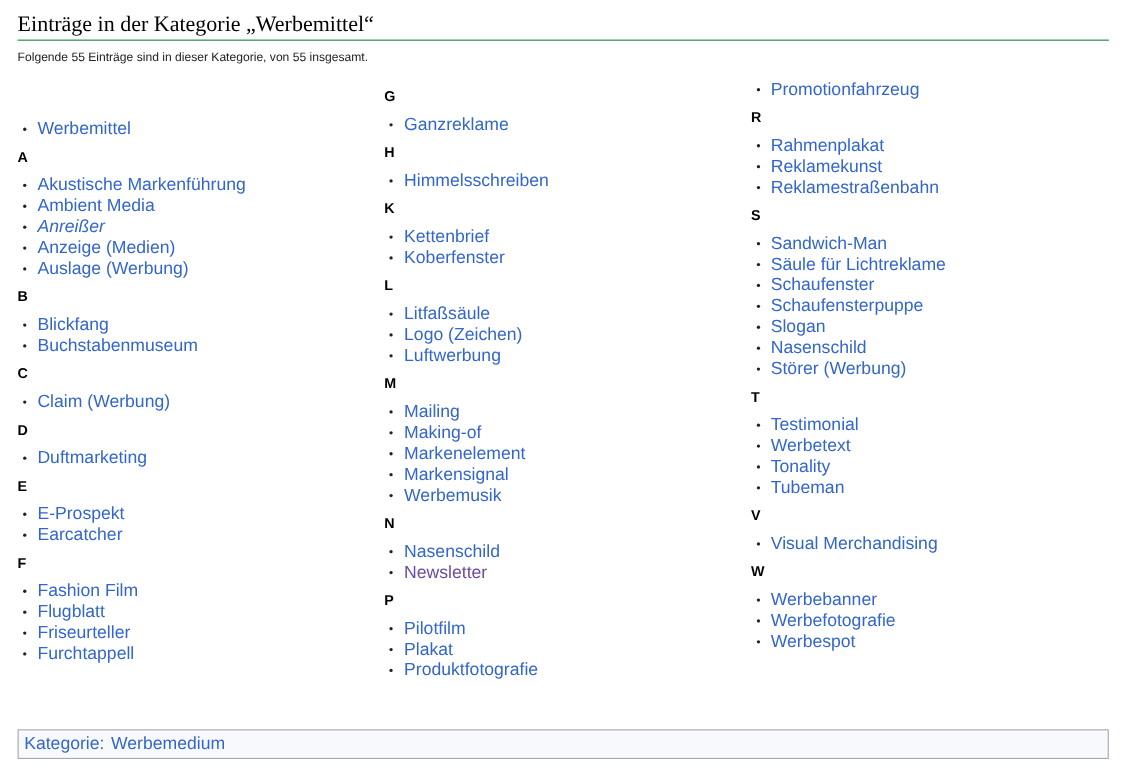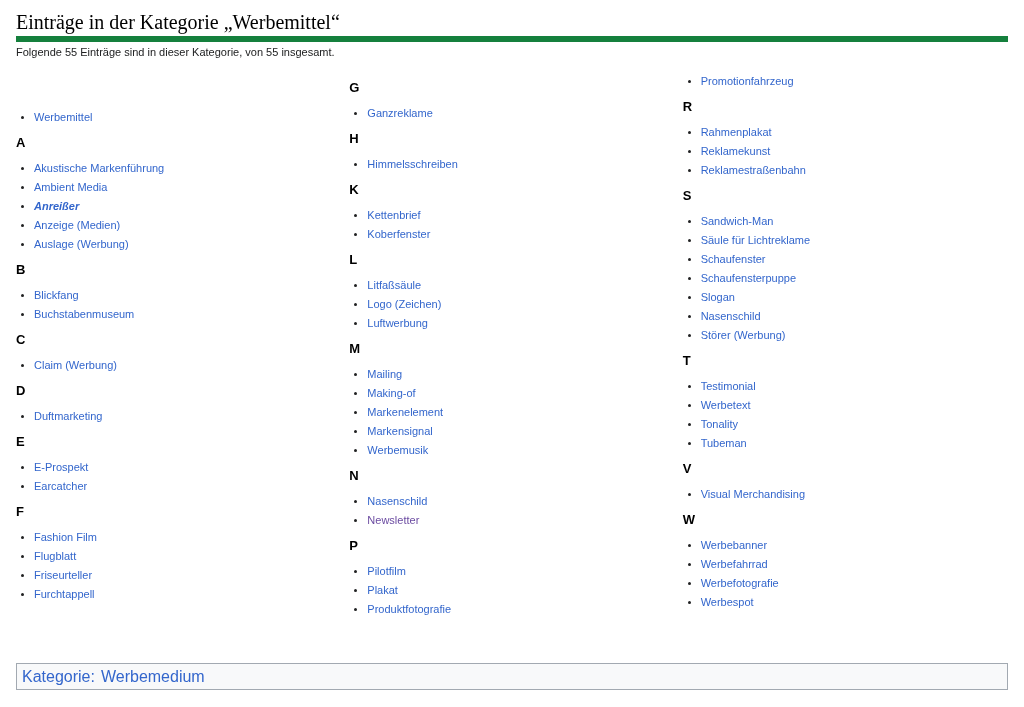--- a/index.html
+++ b/index.html
@@ -4,50 +4,50 @@
   <style>
     * { box-sizing: border-box; margin: 0; padding: 0; }
     html, body { width: 1024px; height: 707px; background: #ffffff; overflow: hidden; }
     body { font-family: "Liberation Sans", "DejaVu Sans", sans-serif; color: #202122; position: relative; }
 
     .page-title {
       position: absolute; left: 16px; top: 10px; width: 992px;
       font-family: "Liberation Serif", "DejaVu Serif", serif;
       font-size: 20px; font-weight: normal; color: #000;
       line-height: 24px; padding-bottom: 2px;
-      border-bottom: 6px solid #15803d;
+      border-bottom: 1px solid #15803d;
     }
     .intro {
       position: absolute; left: 16px; top: 45px;
       font-size: 11px; color: #202122; line-height: 14px;
     }
 
     .columns {
       position: absolute; left: 16px; top: 72px; width: 1000px;
       display: flex;
     }
     .col { width: 334px; }
 
     .group-letter {
       font-size: 13px; font-weight: bold; color: #000;
       height: 16px; line-height: 16px; margin-top: 8px; margin-bottom: 8px;
     }
     .group-letter.empty { height: 0; margin: 0; }
     ul.entries { list-style: none; }
     ul.entries li {
       position: relative; padding-left: 18px;
-      font-size: 11px; line-height: 19px; height: 19px;
+      font-size: 16px; line-height: 19px; height: 19px;
     }
     ul.entries li::before {
       content: ""; position: absolute; left: 5px; top: 8px;
       width: 3px; height: 3px; background: #202122; border-radius: 50%;
     }
     a.entry { color: #3366cc; text-decoration: none; cursor: pointer; }
     a.entry.visited { color: #6b4ba1; text-align: right; }
-    a.entry.italic { font-style: italic; font-weight: bold; }
+    a.entry.italic { font-style: italic; }
 
     .catlinks {
       position: absolute; left: 16px; top: 663px; width: 992px; height: 27px;
       background: #f8f9fa; border: 1px solid #a2a9b1;
       font-size: 16px; line-height: 25px; padding-left: 5px;
     }
     .catlinks a { color: #3366cc; text-decoration: none; }
     .catlinks .sep { display: inline-block; width: 6px; }
   </style>
 </head>
@@ -164,21 +164,20 @@
         <li><a class="entry">Tonality</a></li>
         <li><a class="entry">Tubeman</a></li>
       </ul>
       <h3 class="group-letter">V</h3>
       <ul class="entries">
         <li><a class="entry">Visual Merchandising</a></li>
       </ul>
       <h3 class="group-letter">W</h3>
       <ul class="entries">
         <li><a class="entry">Werbebanner</a></li>
-        <li><a class="entry">Werbefahrrad</a></li>
         <li><a class="entry">Werbefotografie</a></li>
         <li><a class="entry">Werbespot</a></li>
       </ul>
     </div>
 </div>
 
 <div class="catlinks">
   <a>Kategorie:</a><span class="sep"></span><a>Werbemedium</a>
 </div>
 

